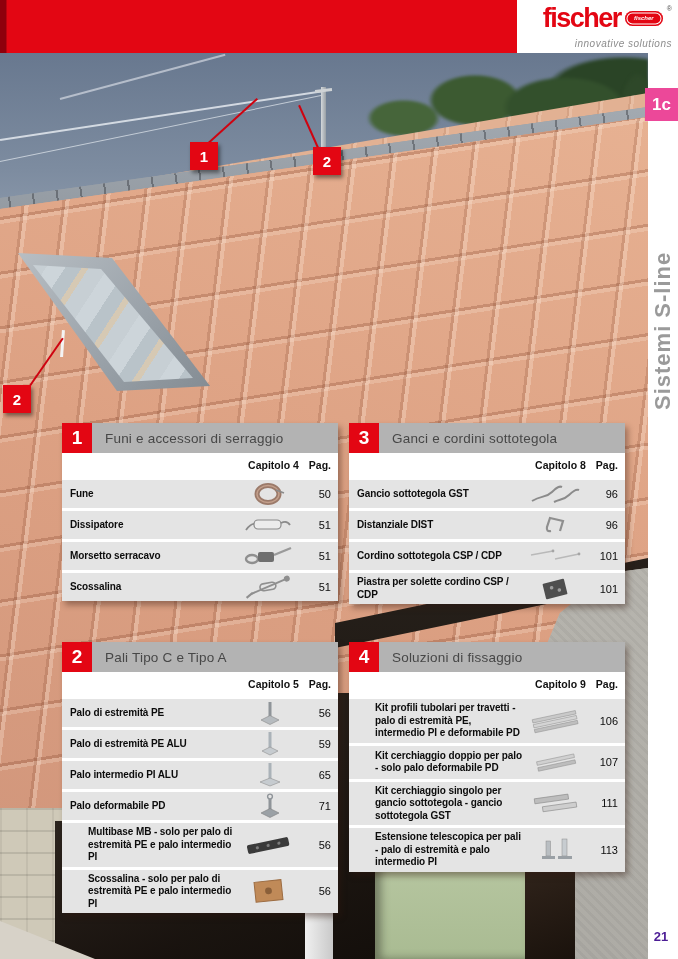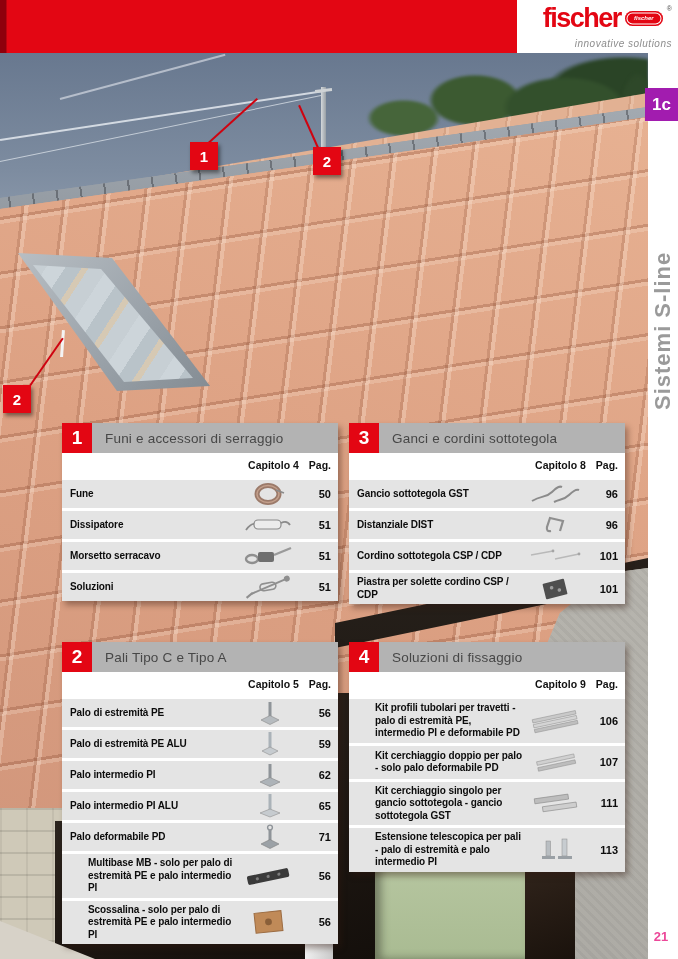--- a/index.html
+++ b/index.html
@@ -13,27 +13,27 @@
       display:flex;flex-direction:column;align-items:flex-end;justify-content:center;padding-right:6px;box-sizing:border-box;padding-left:29px;}
   .logo-row{display:flex;align-items:center;gap:4px;}
   .logo-word{color:#e30613;font-weight:bold;font-size:27px;letter-spacing:-1.5px;line-height:1;}
   .fish-badge{display:flex;align-items:center;justify-content:center;width:38px;height:15px;
       background:#e30613;border-radius:8px;box-shadow:inset 0 0 0 1.5px #e30613, inset 0 0 0 2.5px #fff;}
   .fish-badge-text{color:#fff;font-style:italic;font-weight:bold;font-size:6px;line-height:1;}
   .reg{color:#555;font-size:7px;align-self:flex-start;line-height:1;}
   .tagline{color:#8d8d8d;font-style:italic;font-size:10px;margin-top:6px;letter-spacing:.5px;}
 
   
-  .badge-1c{position:absolute;left:645px;top:88px;width:33px;height:33px;background:#a21caf;
+  .badge-1c{position:absolute;left:645px;top:88px;width:33px;height:33px;background:#ec4899;
       color:#fff;font-weight:bold;font-size:17px;display:flex;align-items:center;justify-content:center;}
   .side-label{position:absolute;left:648px;top:135px;width:30px;height:275px;
       writing-mode:vertical-rl;transform:rotate(180deg);
       color:#9a9a9a;font-weight:bold;font-size:22px;letter-spacing:1px;line-height:30px;text-align:left;}
   .page-num{position:absolute;left:648px;top:929px;width:26px;text-align:center;
-      color:#ec4899;font-weight:bold;font-size:13px;}
+      color:#4c1d95;font-weight:bold;font-size:13px;}
 
   
   .photo{position:absolute;left:0;top:53px;width:648px;height:906px;overflow:hidden;background:#8b97a8;}
   .layer{position:absolute;}
   .sky{left:0;top:0;width:648px;height:260px;
       background:linear-gradient(180deg,#68788f 0%,#7d8ca0 45%,#a3aebc 100%);}
   .contrail{left:60px;top:45px;width:171px;height:2px;background:rgba(240,243,247,.55);
       transform-origin:0 50%;transform:rotate(-15deg);}
   .wire1{left:0;top:86px;width:328px;height:1.6px;background:rgba(228,233,239,.85);
       transform-origin:0 50%;transform:rotate(-8.6deg);}
@@ -113,21 +113,21 @@
       display:flex;align-items:center;justify-content:center;flex:none;}
   .tbl-title{flex:1;display:flex;align-items:center;padding-left:13px;font-weight:normal;font-size:13.5px;
       color:#474747;letter-spacing:.2px;}
   .tbl-sub{height:24px;background:#fff;display:flex;align-items:center;justify-content:flex-end;
       gap:10px;font-weight:bold;font-size:10.5px;color:#111;padding-right:7px;}
   .row{display:flex;align-items:center;background:#e4e4e4;margin-top:3px;min-height:28px;}
   .row.h2{min-height:33px;padding-left:18px;}
   .lbl{flex:1;font-weight:bold;font-size:10px;line-height:1.25;color:#0c0c0c;
       padding:3px 2px 3px 8px;letter-spacing:-.1px;}
   .ico{width:62px;flex:none;display:flex;align-items:center;justify-content:center;}
-  .pg{width:32px;flex:none;text-align:right;font-weight:bold;font-size:11px;color:#0c0c0c;padding-right:7px;}
+  .pg{width:32px;flex:none;text-align:right;font-weight:normal;font-size:11px;color:#0c0c0c;padding-right:7px;}
 </style>
 </head>
 <body>
 
 <div class="page">
 
   <div class="photo">
     <div class="layer sky"></div>
     <div class="layer contrail"></div>
     <div class="layer wire1"></div>
@@ -212,21 +212,21 @@
       <span class="ico">
         <svg width="56" height="26">
             <ellipse cx="12" cy="16" rx="6" ry="4" fill="none" stroke="#8f8f8f" stroke-width="2.4"></ellipse>
             <rect x="18" y="9" width="16" height="10" rx="2" fill="#6f6f6f"></rect>
             <line x1="34" y1="12" x2="51" y2="5" stroke="#9a9a9a" stroke-width="2.4"></line>
           </svg>
       </span>
       <span class="pg">51</span>
     </div>
     <div class="row">
-      <span class="lbl">Soluzioni</span>
+      <span class="lbl">Scossalina</span>
       <span class="ico">
         <svg width="56" height="26">
             <g transform="rotate(-10 28 13)">
               <path d="M5 20 l7 -4" stroke="#8f8f8f" stroke-width="2.2" fill="none"></path>
               <line x1="10" y1="17" x2="48" y2="8" stroke="#8f8f8f" stroke-width="2"></line>
               <rect x="20" y="9" width="16" height="7" rx="3.5" fill="none" stroke="#8f8f8f" stroke-width="1.6"></rect>
               <circle cx="48" cy="8" r="3" fill="#8f8f8f"></circle>
             </g>
           </svg>
       </span>
@@ -312,30 +312,20 @@
       <span class="lbl">Palo di estremità PE ALU</span>
       <span class="ico">
         <svg width="56" height="26">
             <line x1="30" y1="1" x2="30" y2="17" stroke="#aab2b8" stroke-width="3"></line>
             <path d="M22 20 L30 16 L38 20 L30 24 Z" fill="#c6cbcf" stroke="#8f8f8f" stroke-width=".6"></path>
           </svg>
       </span>
       <span class="pg">59</span>
     </div>
     <div class="row">
-      <span class="lbl">Palo intermedio PI</span>
-      <span class="ico">
-        <svg width="56" height="26">
-            <line x1="30" y1="2" x2="30" y2="17" stroke="#8f9499" stroke-width="3"></line>
-            <path d="M20 20 L30 15.5 L40 20 L30 24.5 Z" fill="#adb3b8" stroke="#848484" stroke-width=".6"></path>
-          </svg>
-      </span>
-      <span class="pg">62</span>
-    </div>
-    <div class="row">
       <span class="lbl">Palo intermedio PI ALU</span>
       <span class="ico">
         <svg width="56" height="26">
             <line x1="30" y1="1" x2="30" y2="17" stroke="#aab2b8" stroke-width="3"></line>
             <path d="M20 20 L30 16 L40 20 L30 24 Z" fill="#c6cbcf" stroke="#8f8f8f" stroke-width=".6"></path>
           </svg>
       </span>
       <span class="pg">65</span>
     </div>
     <div class="row">

